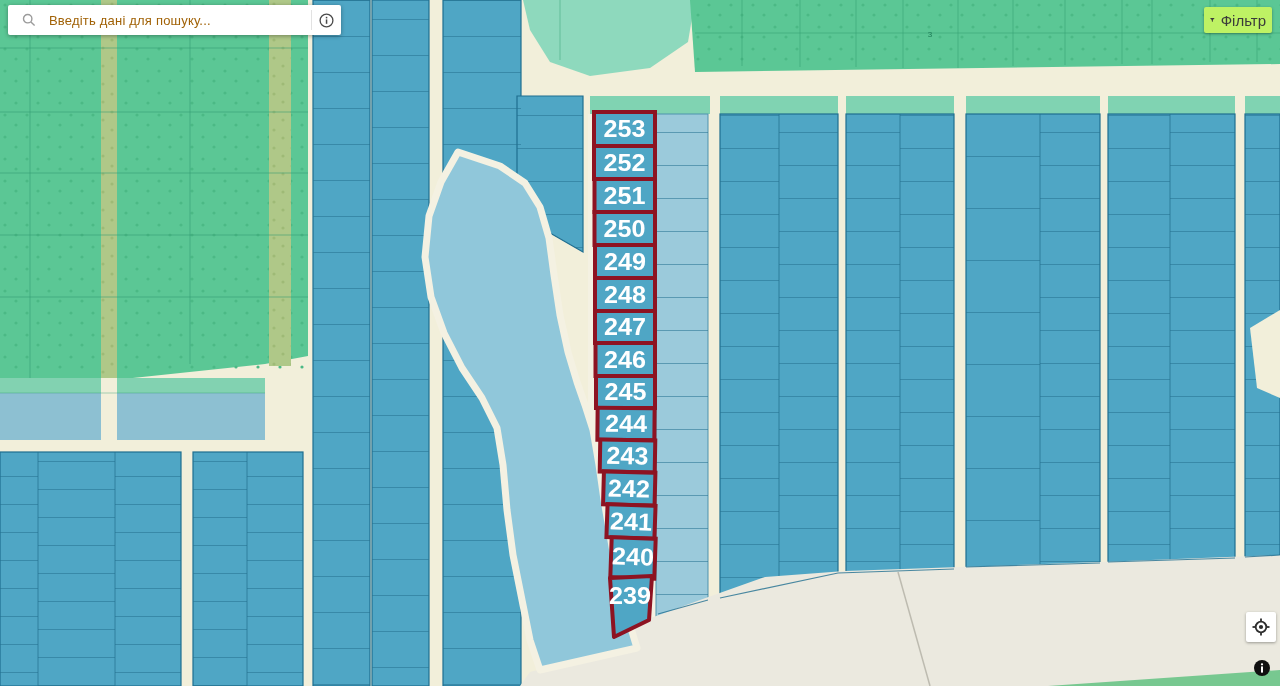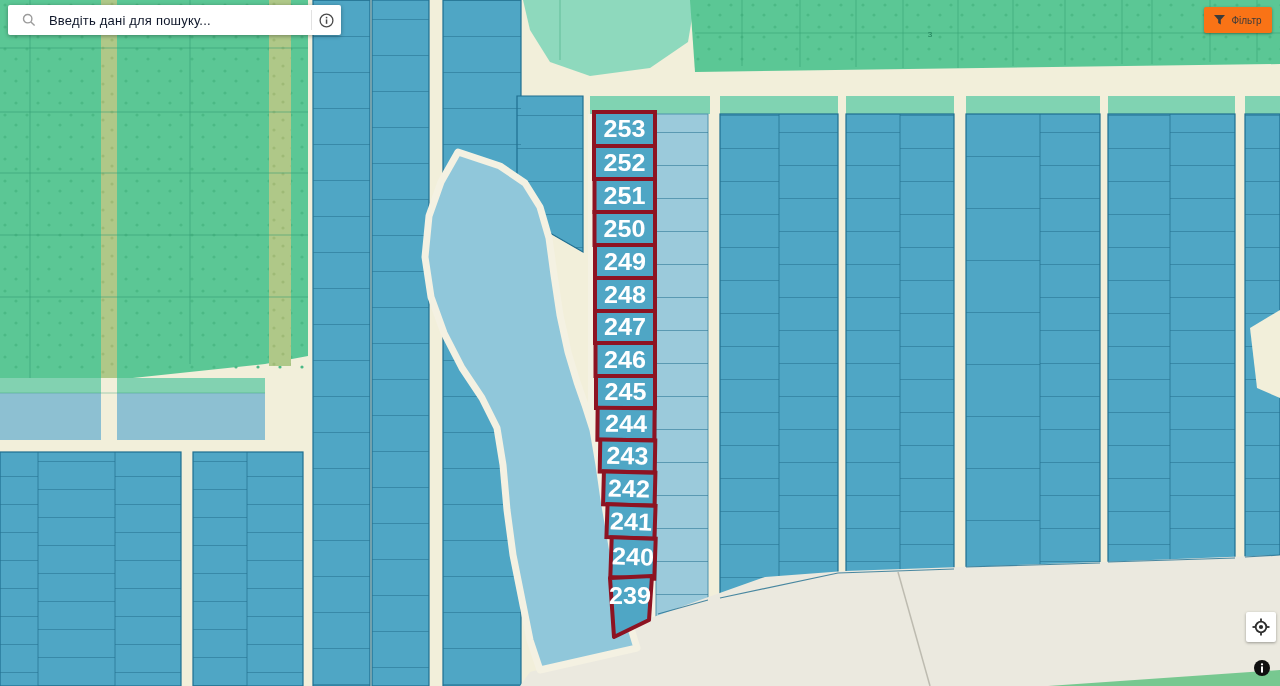--- a/index.html
+++ b/index.html
@@ -2,27 +2,27 @@
 <html><head>
 <meta charset="utf-8">
 <style>
   html,body{margin:0;padding:0;background:#ddd;font-family:"Liberation Sans",sans-serif;}
   .stage{position:relative;width:1280px;height:686px;overflow:hidden;background:#f2efda;}
   .stage svg.map{position:absolute;left:0;top:0;}
   
   .searchbar{position:absolute;left:8px;top:5px;width:333px;height:30px;background:#fff;border-radius:2px;
     box-shadow:0 1px 4px rgba(0,0,0,.35);display:flex;align-items:center;z-index:10;}
   .searchbar .mag{margin:0 13px 0 14px;flex:0 0 auto;}
-  .searchbar .ph{flex:1 1 auto;font-size:13px;color:#0f172a;letter-spacing:.2px;white-space:nowrap;overflow:hidden;}
+  .searchbar .ph{flex:1 1 auto;font-size:13px;color:#a16207;letter-spacing:.2px;white-space:nowrap;overflow:hidden;}
   .searchbar .divider{width:1px;height:20px;background:#e2e2e2;flex:0 0 auto;}
   .searchbar .infobtn{flex:0 0 auto;width:29px;height:30px;border:0;background:transparent;display:flex;
     align-items:center;justify-content:center;cursor:pointer;padding:0;}
-  .filterbtn{position:absolute;left:1204px;top:7px;width:68px;height:26px;background:#f97316;border:0;border-radius:2px;
+  .filterbtn{position:absolute;left:1204px;top:7px;width:68px;height:26px;background:#bef264;border:0;border-radius:2px;
     box-shadow:0 1px 3px rgba(0,0,0,.35);display:flex;align-items:center;justify-content:center;gap:6px;
-    font-family:"Liberation Sans",sans-serif;font-size:10px;color:#3b3b3b;cursor:pointer;z-index:10;}
+    font-family:"Liberation Sans",sans-serif;font-size:15px;color:#3b3b3b;cursor:pointer;z-index:10;}
   .locatebtn{position:absolute;left:1246px;top:612px;width:30px;height:30px;background:#fff;border:0;border-radius:2px;
     box-shadow:0 1px 3px rgba(0,0,0,.35);display:flex;align-items:center;justify-content:center;cursor:pointer;z-index:10;}
   .attr{position:absolute;left:1254px;top:660px;width:16px;height:16px;border-radius:50%;background:#101010;
     display:flex;align-items:center;justify-content:center;cursor:pointer;z-index:10;}
   .plabel{font-weight:bold;fill:#fff;font-family:"Liberation Sans",sans-serif;}
 </style>
 </head>
 <body>
 
 <div class="stage">

